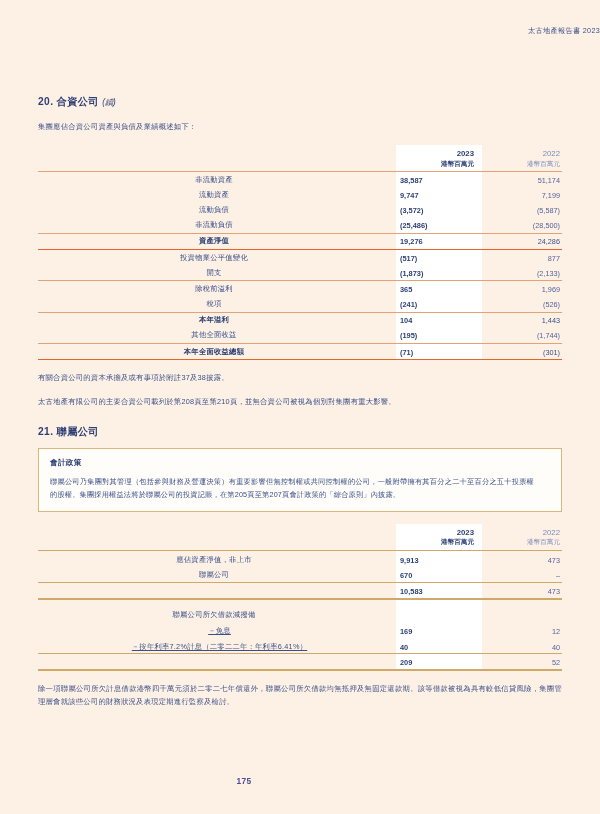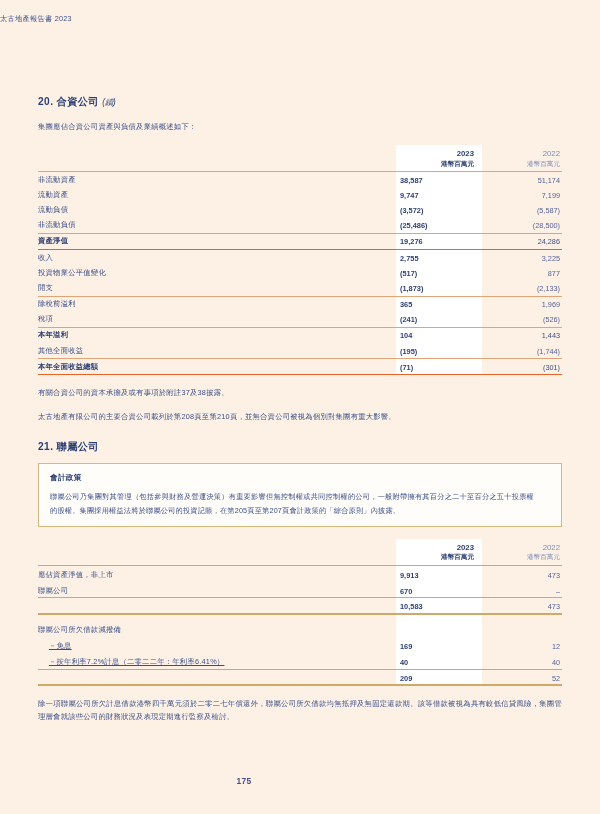--- a/index.html
+++ b/index.html
@@ -20,24 +20,24 @@
   .page {
     position: relative;
     width: 600px;
     height: 814px;
     padding: 0;
   }
 
   
   .running-header {
     position: absolute;
-    top: 14px;
+    top: 26px;
     left: 0;
     width: 600px;
-    text-align: left;
+    text-align: right;
     font-size: 7.2px;
     letter-spacing: 0.3px;
     color: #3b4f86;
   }
 
   
   .content {
     position: absolute;
     top: 96px;
     left: 38px;
@@ -151,21 +151,21 @@
     text-align: right;
     padding: 2.6px 2px 2.6px 4px;
     color: #56639a;
     font-size: 7.3px;
   }
   .fin-table thead th.v2022 {
     padding-right: 2px;
     padding-top: 4px;
   }
   .fin-table .lbl {
-    text-align: left;
+    text-align: center;
     padding: 2.6px 6px 2.6px 0;
     color: #3b4f86;
     letter-spacing: 0.25px;
     white-space: nowrap;
   }
 
   
   tr.bold .lbl  { font-weight: bold; color: #2c3f72; }
   tr.bold .v2022 { color: #3b4f86; }
   tr.rule-bottom > td { border-bottom: 0.7px solid #e2a477; }
@@ -251,25 +251,20 @@
           <td class="lbl">非流動負債</td>
           <td class="v2023">(25,486)</td>
           <td class="v2022">(28,500)</td>
         </tr>
         <tr class="bold rule-strong">
           <td class="lbl">資產淨值</td>
           <td class="v2023">19,276</td>
           <td class="v2022">24,286</td>
         </tr>
         <tr>
-          <td class="lbl">收入</td>
-          <td class="v2023">2,755</td>
-          <td class="v2022">3,225</td>
-        </tr>
-        <tr>
           <td class="lbl">投資物業公平值變化</td>
           <td class="v2023">(517)</td>
           <td class="v2022">877</td>
         </tr>
         <tr class="rule-bottom">
           <td class="lbl">開支</td>
           <td class="v2023">(1,873)</td>
           <td class="v2022">(2,133)</td>
         </tr>
         <tr>

